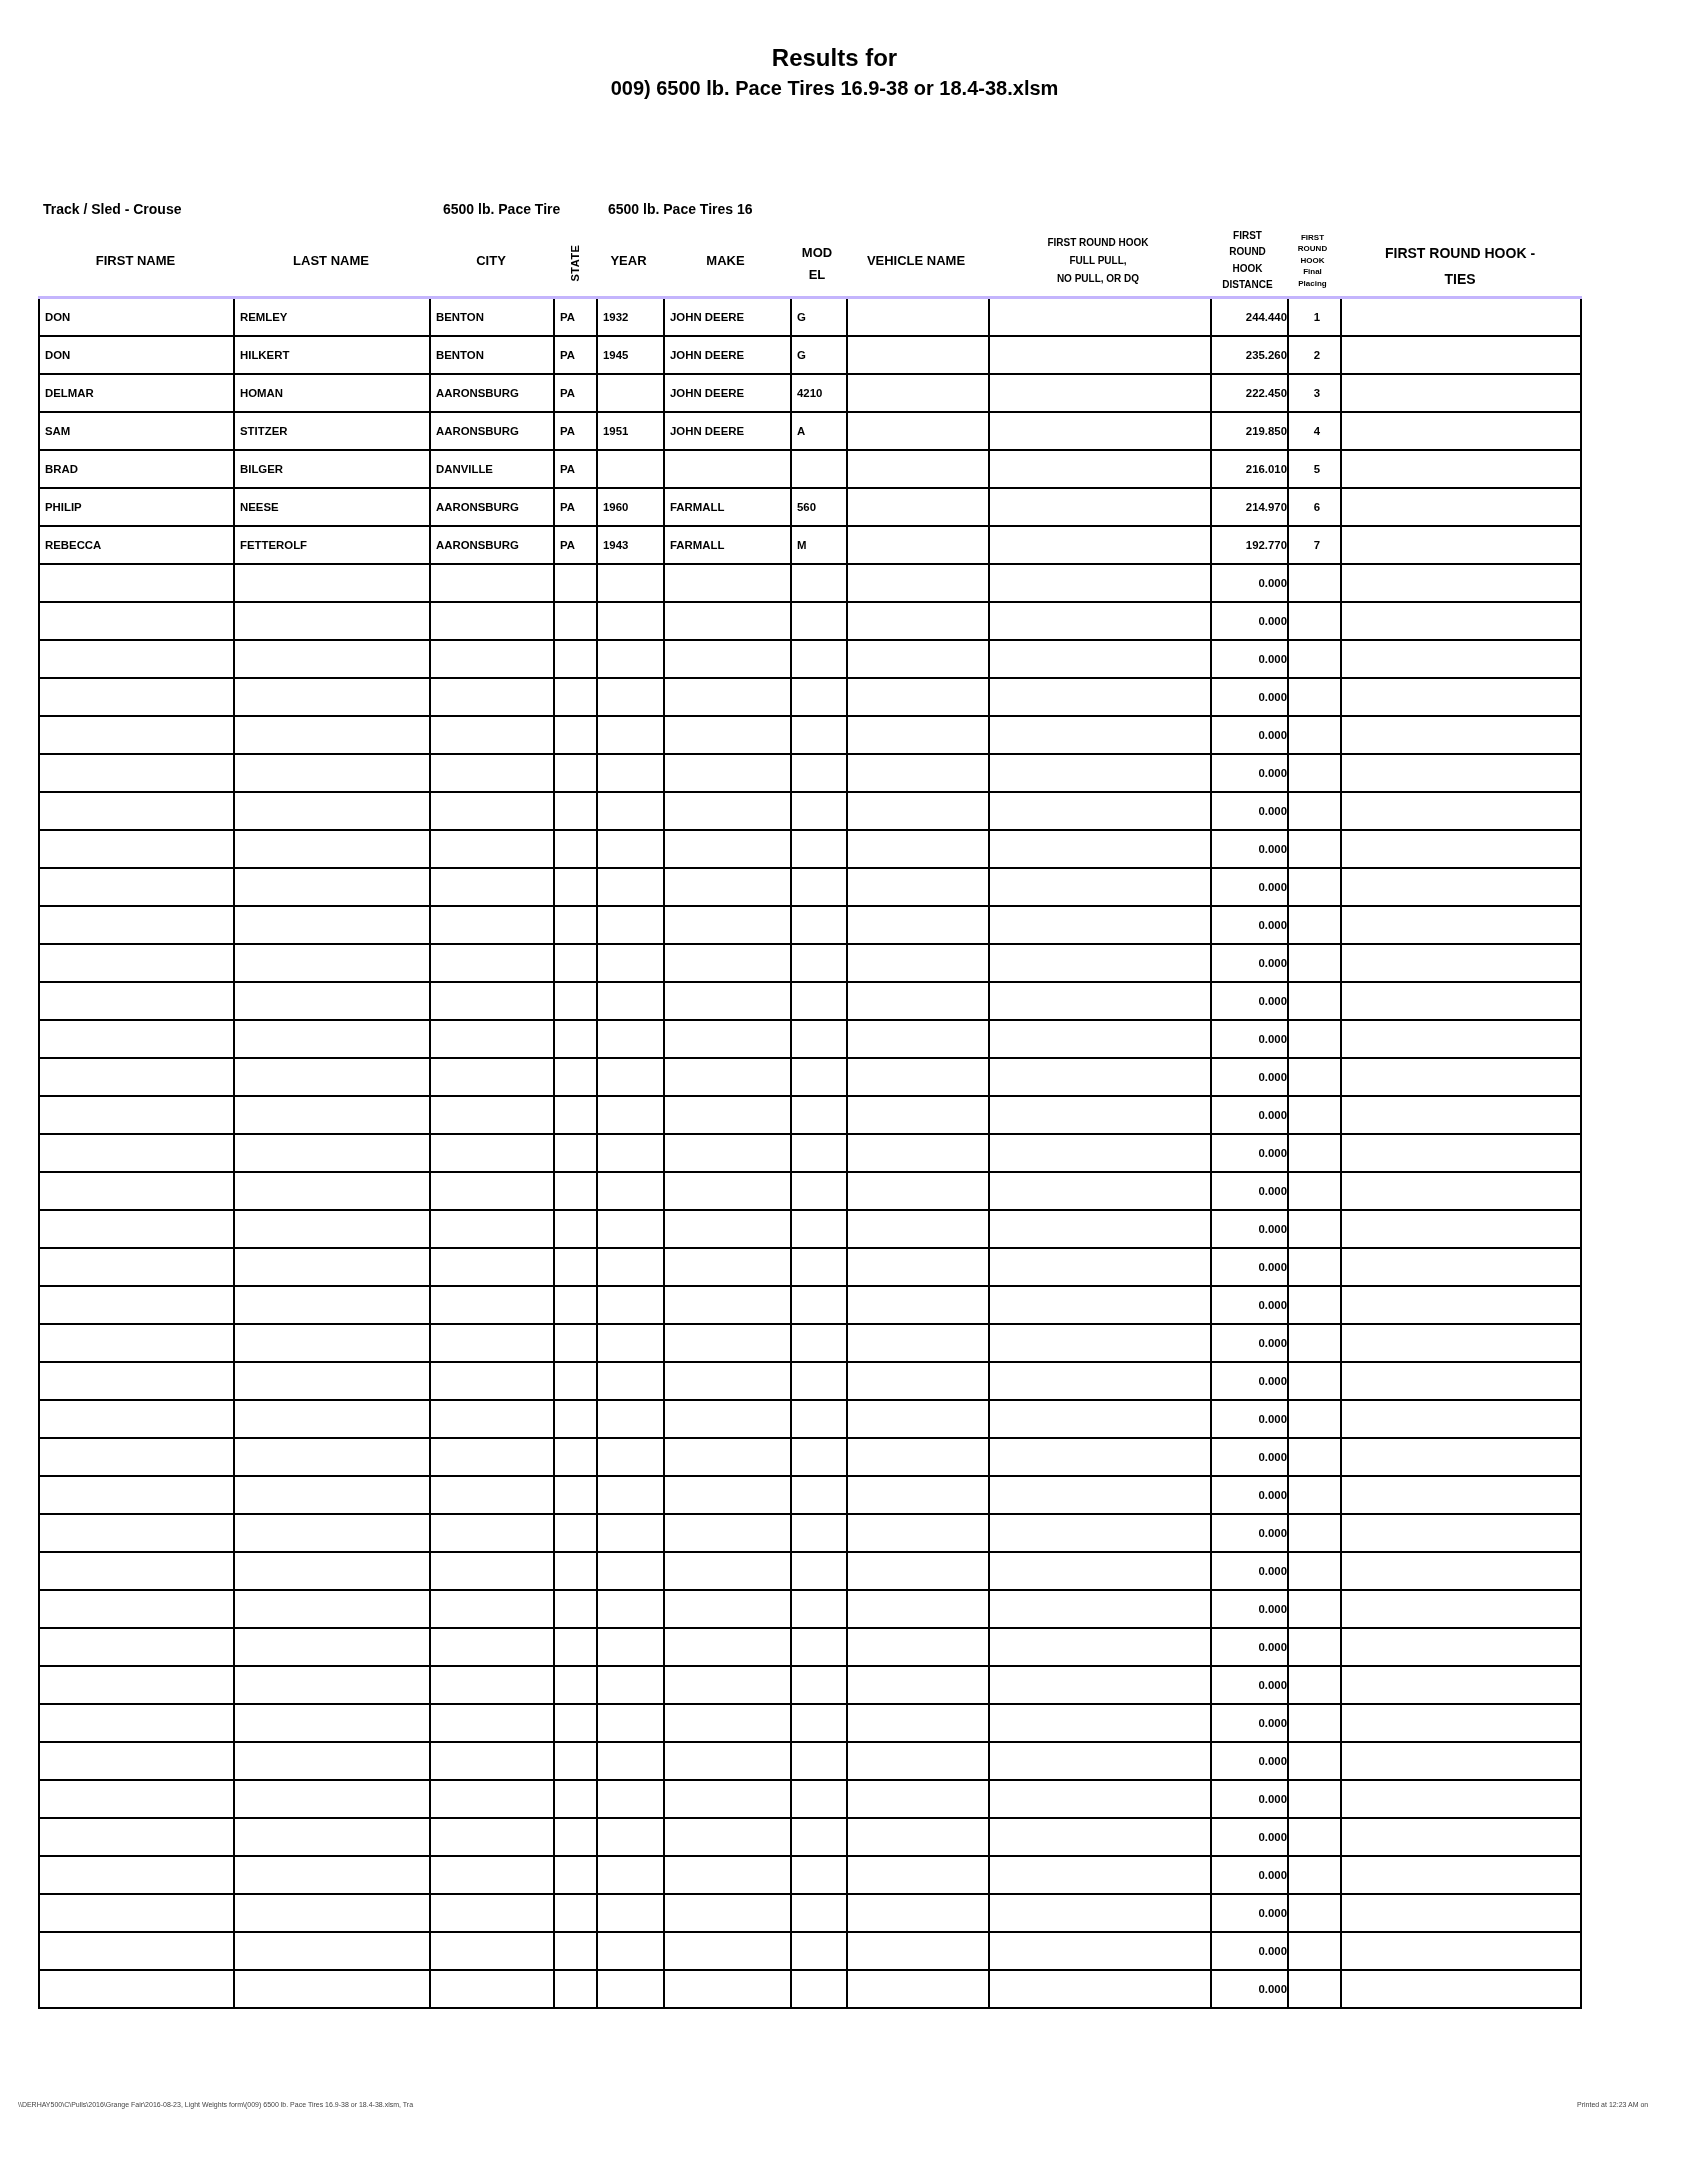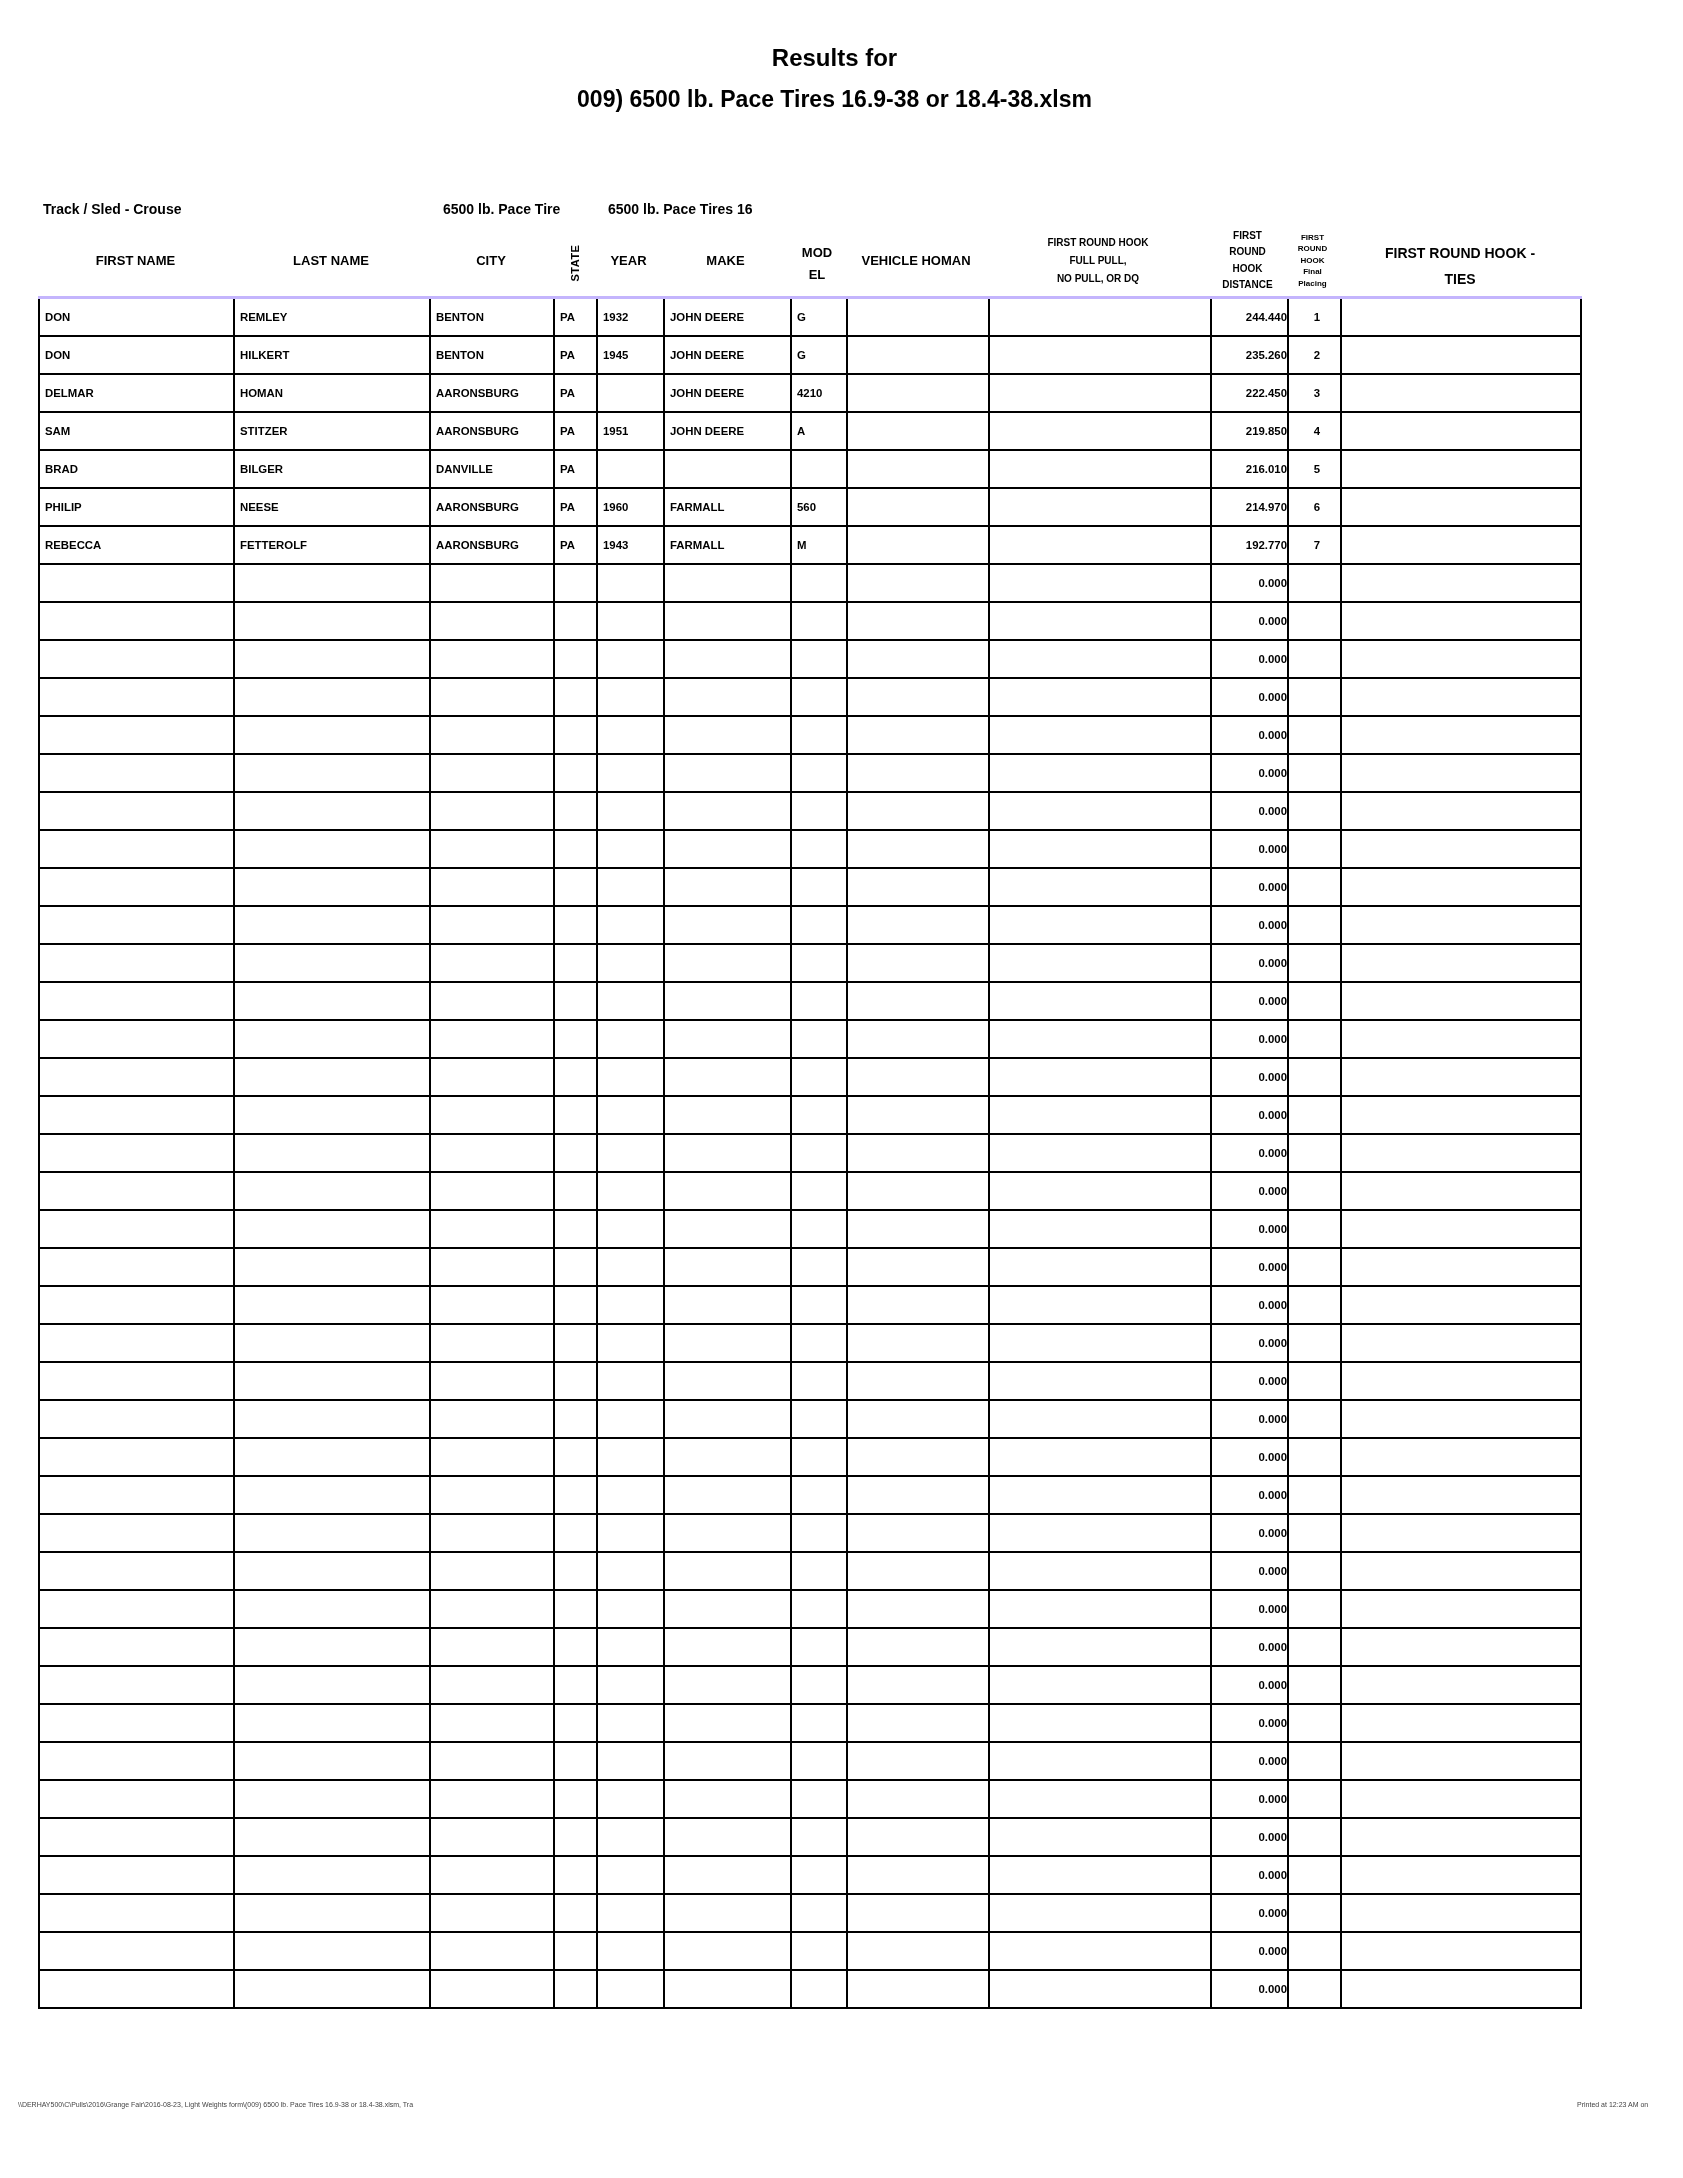--- a/index.html
+++ b/index.html
@@ -2,21 +2,21 @@
 <html><head>
 <meta charset="utf-8">
 <style>
   html,body{margin:0;padding:0;background:#e8e8e8;}
   .page{
     position:relative; width:1683px; height:2178px; background:#ffffff;
     font-family:"Liberation Sans", sans-serif; color:#000; overflow:hidden;
   }
   .title-wrap{position:absolute; left:0; top:44px; width:1643px; text-align:center;padding-left:13px;}
   .title1{font-size:24px; font-weight:bold;}
-  .title2{font-size:23px; font-weight:bold; margin-top:14px;}
+  .title2{font-size:20px; font-weight:bold; margin-top:5px;}
   .meta-label{position:absolute; top:201px; font-size:14px; font-weight:bold; white-space:nowrap;}
   .m-track{left:43px;}
   .m-class-left{left:443px; width:165px; overflow:hidden;}
   .m-class-right{left:608px; width:204px; overflow:hidden;}
   .colhead{
     position:absolute; font-weight:bold; text-align:center;
     white-space:pre-line; line-height:16px; font-size:13px;
   }
   .h-first{left:38px; width:195px; top:253px;}
   .h-last{left:233px; width:196px; top:253px;}
@@ -63,21 +63,21 @@
   <div class="meta-label m-class-right">6500 lb. Pace Tires 16</div>
 
   <div class="colhead h-first">FIRST NAME</div>
   <div class="colhead h-last">LAST NAME</div>
   <div class="colhead h-city">CITY</div>
   <div class="colhead h-state">STATE</div>
   <div class="colhead h-year">YEAR</div>
   <div class="colhead h-make">MAKE</div>
   <div class="colhead h-model">MOD
 EL</div>
-  <div class="colhead h-vehicle">VEHICLE HOMAN</div>
+  <div class="colhead h-vehicle">VEHICLE NAME</div>
   <div class="colhead h-hook">FIRST ROUND HOOK
 FULL PULL,
 NO PULL, OR DQ</div>
   <div class="colhead h-dist">FIRST
 ROUND
 HOOK
 DISTANCE</div>
   <div class="colhead h-placing">FIRST
 ROUND
 HOOK

